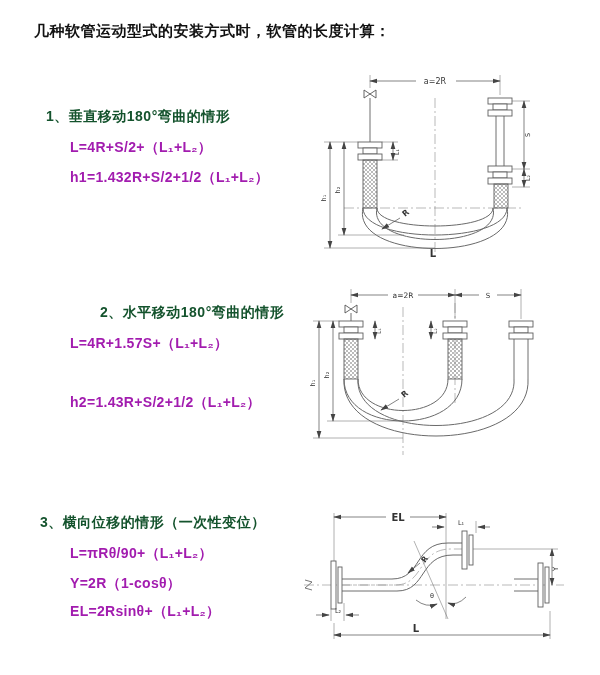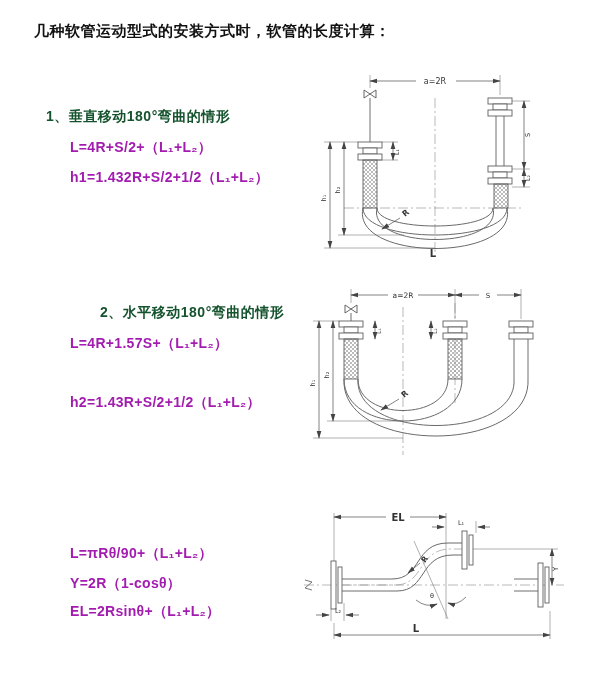--- a/index.html
+++ b/index.html
@@ -38,20 +38,21 @@
   <div class="page-title">几种软管运动型式的安装方式时，软管的长度计算：</div>
 
   <div class="section-heading" style="left:46px;top:108px;">1、垂直移动180°弯曲的情形</div>
   <div class="formula" style="left:70px;top:139px;">L=4R+S/2+（L₁+L₂）</div>
   <div class="formula" style="left:70px;top:169px;">h1=1.432R+S/2+1/2（L₁+L₂）</div>
 
   <div class="section-heading" style="left:62px;top:304px;margin-left:38px;">2、水平移动180°弯曲的情形</div>
   <div class="formula" style="left:70px;top:335px;">L=4R+1.57S+（L₁+L₂）</div>
   <div class="formula" style="left:70px;top:394px;">h2=1.43R+S/2+1/2（L₁+L₂）</div>
 
+  <div class="section-heading" style="left:40px;top:514px;">3、横向位移的情形（一次性变位）</div>
   <div class="formula" style="left:70px;top:545px;">L=πRθ/90+（L₁+L₂）</div>
   <div class="formula" style="left:70px;top:575px;">Y=2R（1-cosθ）</div>
   <div class="formula" style="left:70px;top:603px;">EL=2Rsinθ+（L₁+L₂）</div>
 
   <svg style="left:308px;top:68px;" width="240" height="192" viewBox="0 0 240 192">
     <defs>
       <marker id="ae" markerWidth="8" markerHeight="7" refX="7.2" refY="3.5" orient="auto" markerUnits="userSpaceOnUse">
         <path d="M0,1.1 L8,3.5 L0,5.9 Z" fill="#444"></path>
       </marker>
       <marker id="as" markerWidth="8" markerHeight="7" refX="0.8" refY="3.5" orient="auto" markerUnits="userSpaceOnUse">

